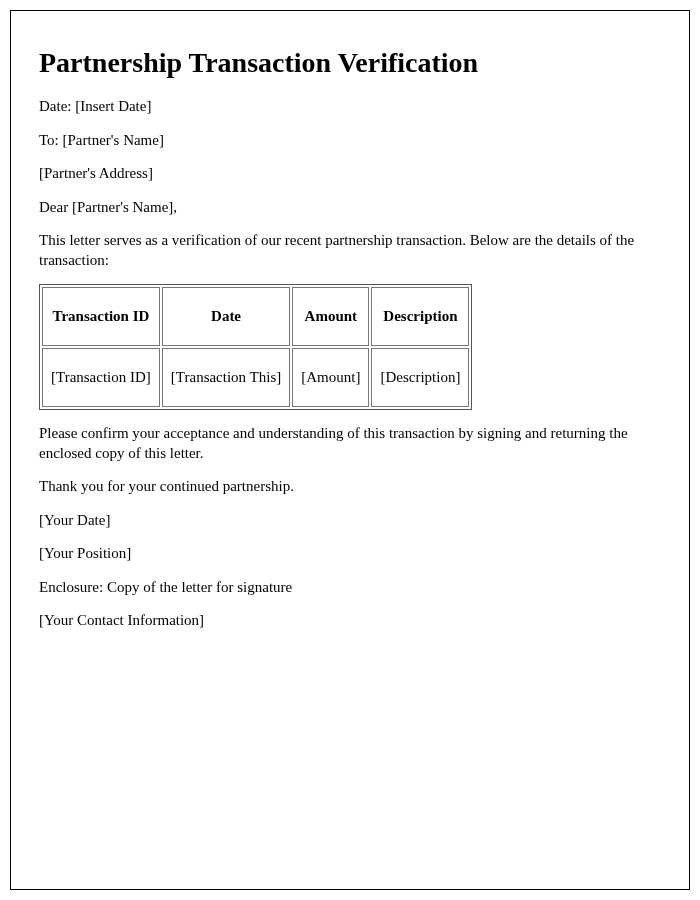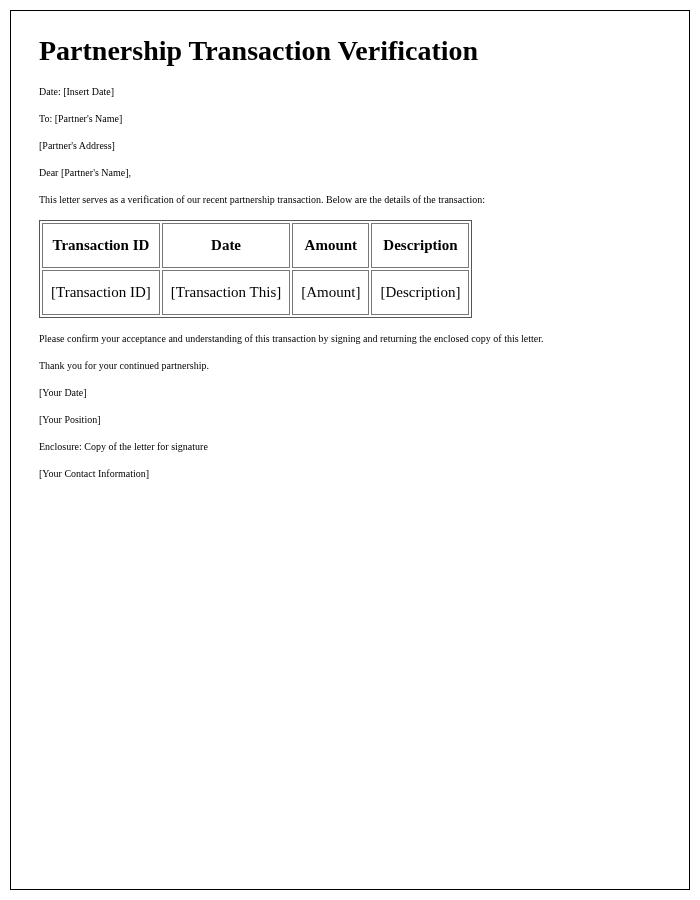--- a/index.html
+++ b/index.html
@@ -18,36 +18,36 @@
   .frame {
     box-sizing: border-box;
     width: 100%;
     height: 100%;
     border: 1px solid #000;
     padding: 22px 28px;
   }
   h1 {
     font-size: 28px;
     font-weight: bold;
-    margin: 2px 0 18px 0;
+    margin: 14px 0 18px 0;
   }
   p {
-    font-size: 10px;
+    font-size: 15px;
     margin: 14px 0;
     line-height: 1.3;
   }
   table.trans {
     border-collapse: separate;
     border-spacing: 2px;
     border: 1px solid #555;
     margin: 4px 0 10px 0;
   }
   table.trans th, table.trans td {
     border: 1px solid #777;
-    padding: 13px 8px;
+    padding: 20px 8px;
     font-size: 15px;
     text-align: left;
     white-space: nowrap;
   }
   table.trans th {
     font-weight: bold;
     text-align: center;
   }
 </style>
 </head>

